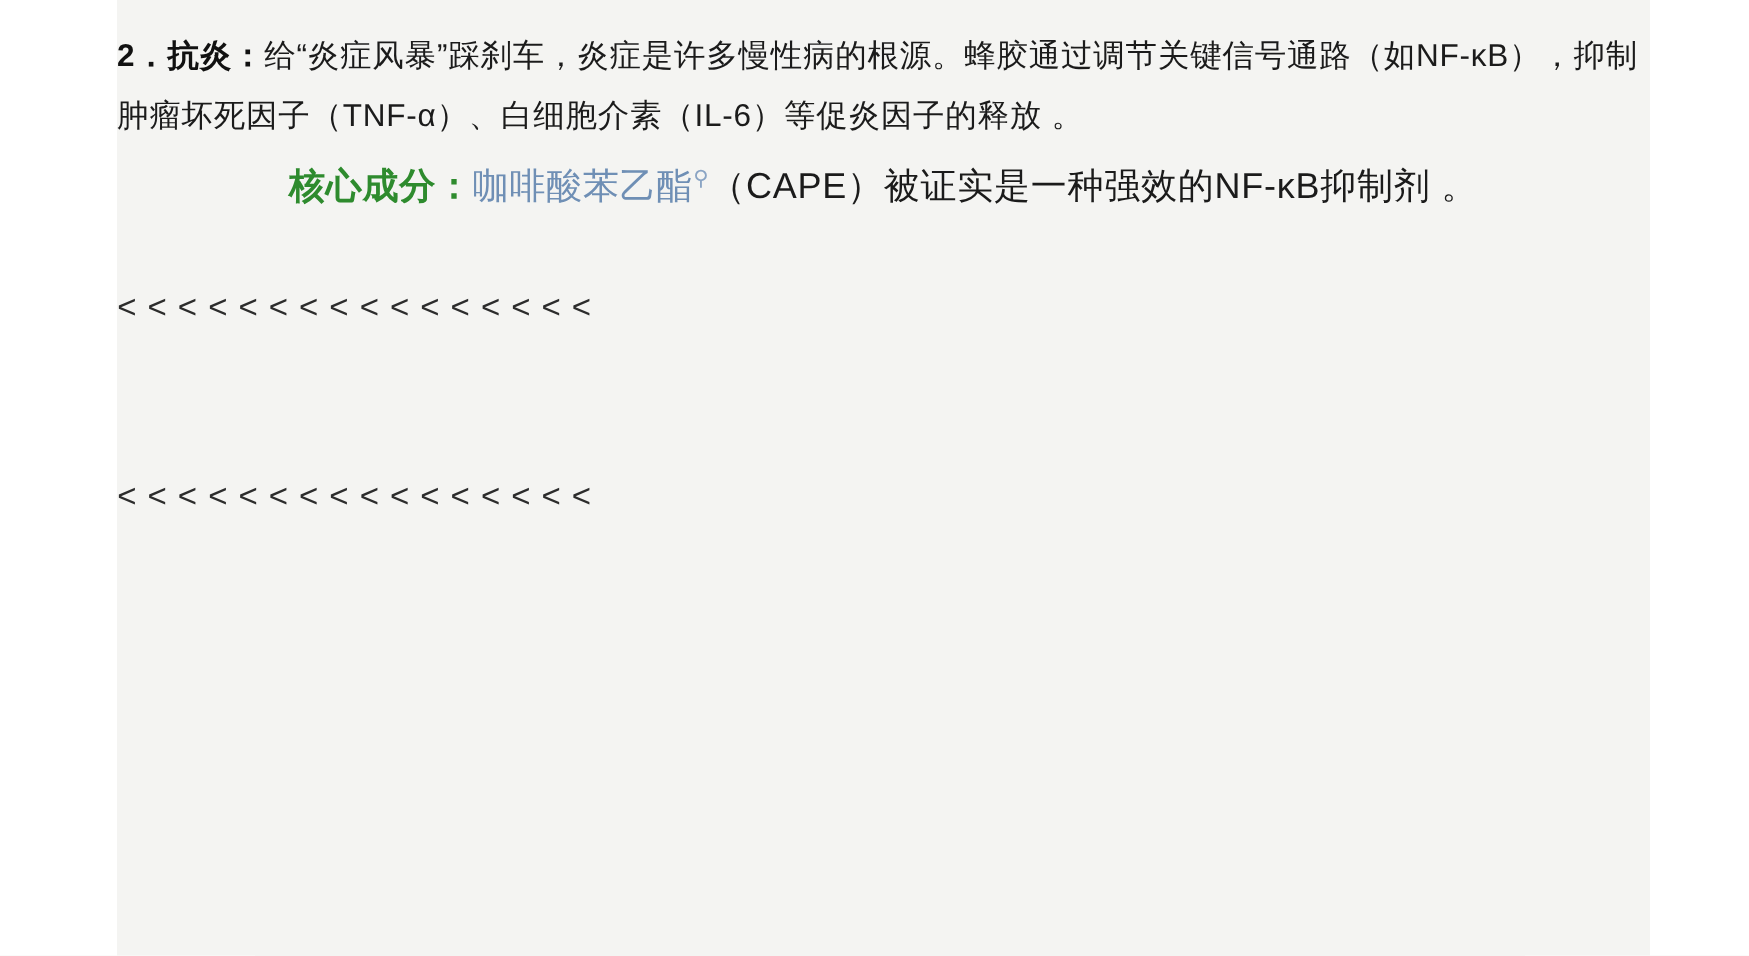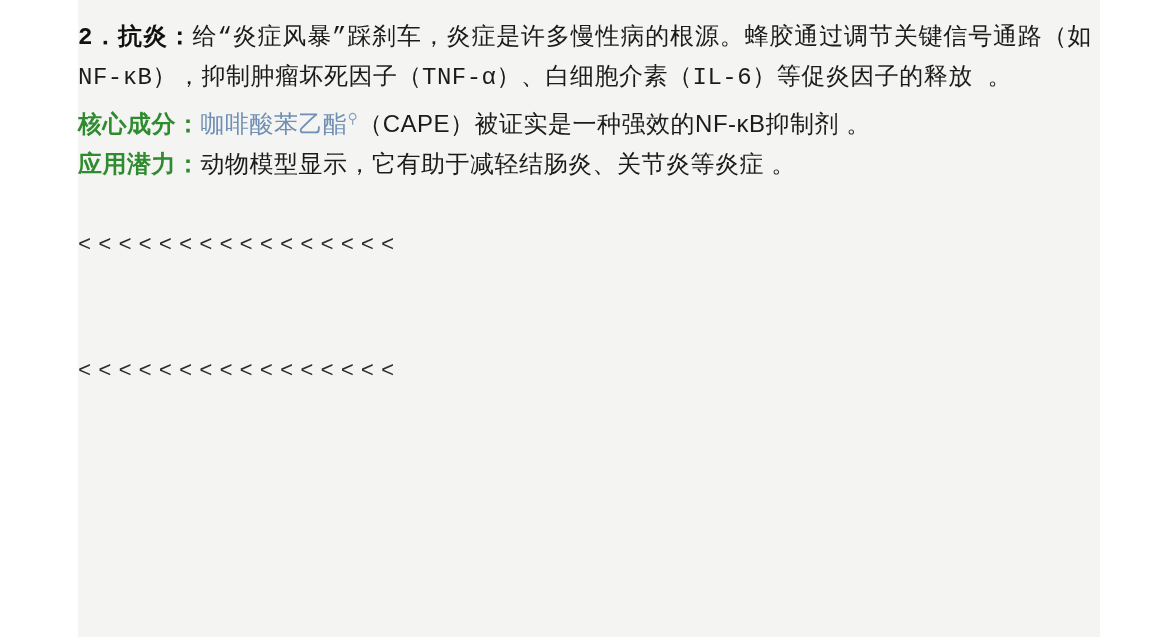--- a/index.html
+++ b/index.html
@@ -39,39 +39,39 @@
   .content {
     position: absolute;
     left: 78px;
     top: 0;
     width: 1022px;
     height: 637px;
     padding: 18px 0 0 0;
     box-sizing: border-box;
   }
   .para {
-    font-size: 24px;
+    font-size: 21px;
     line-height: 40px;
     color: #1b1b1b;
     letter-spacing: 0.5px;
     margin: 0 0 0 0;
     text-align: justify;
     padding-right: 8px;
-    font-family: Liberation Mono, monospace;
   }
   .para .lead {
     font-weight: bold;
     color: #111111;
   }
   .subline {
     font-size: 24px;
     line-height: 40px;
     letter-spacing: 0.5px;
     margin: 0;
     color: #1b1b1b;
+    text-align: center;
   }
   .sub-label {
     font-weight: bold;
     color: #2e8b2e;
   }
   .sub-label.green2 {
     color: #2e8b2e;
   }
   .link-term {
     color: #6f8fb5;
@@ -101,21 +101,20 @@
 
   <div class="left-gutter"></div>
   <div class="right-gutter"></div>
 
   <div class="content">
 
     <p class="para"><span class="lead">2．抗炎：</span><span>给“炎症风暴”踩刹车，炎症是许多慢性病的根源。蜂胶通过调节关键信号通路（如NF-κB），抑制肿瘤坏死因子（TNF-α）、白细胞介素（IL-6）等促炎因子的释放 。</span></p>
 
     <p class="subline"><span class="sub-label">核心成分：</span><span class="link-term"><span>咖啡酸苯乙酯</span><span class="mag">⚲</span></span><span>（CAPE）被证实是一种强效的NF-κB抑制剂 。</span></p>
 
-    <p class="subline"><span class="sub-label green2">应用潜力：</span><span>动物模型显示，它有助于减轻结肠炎、关节炎等炎症 。</span></p>
 
     <div class="block-gap-1"></div>
 
     <p class="divider">&lt;&lt;&lt;&lt;&lt;&lt;&lt;&lt;&lt;&lt;&lt;&lt;&lt;&lt;&lt;&lt;</p>
 
     <div class="block-gap-2"></div>
 
 
     <div class="block-gap-3"></div>
 

